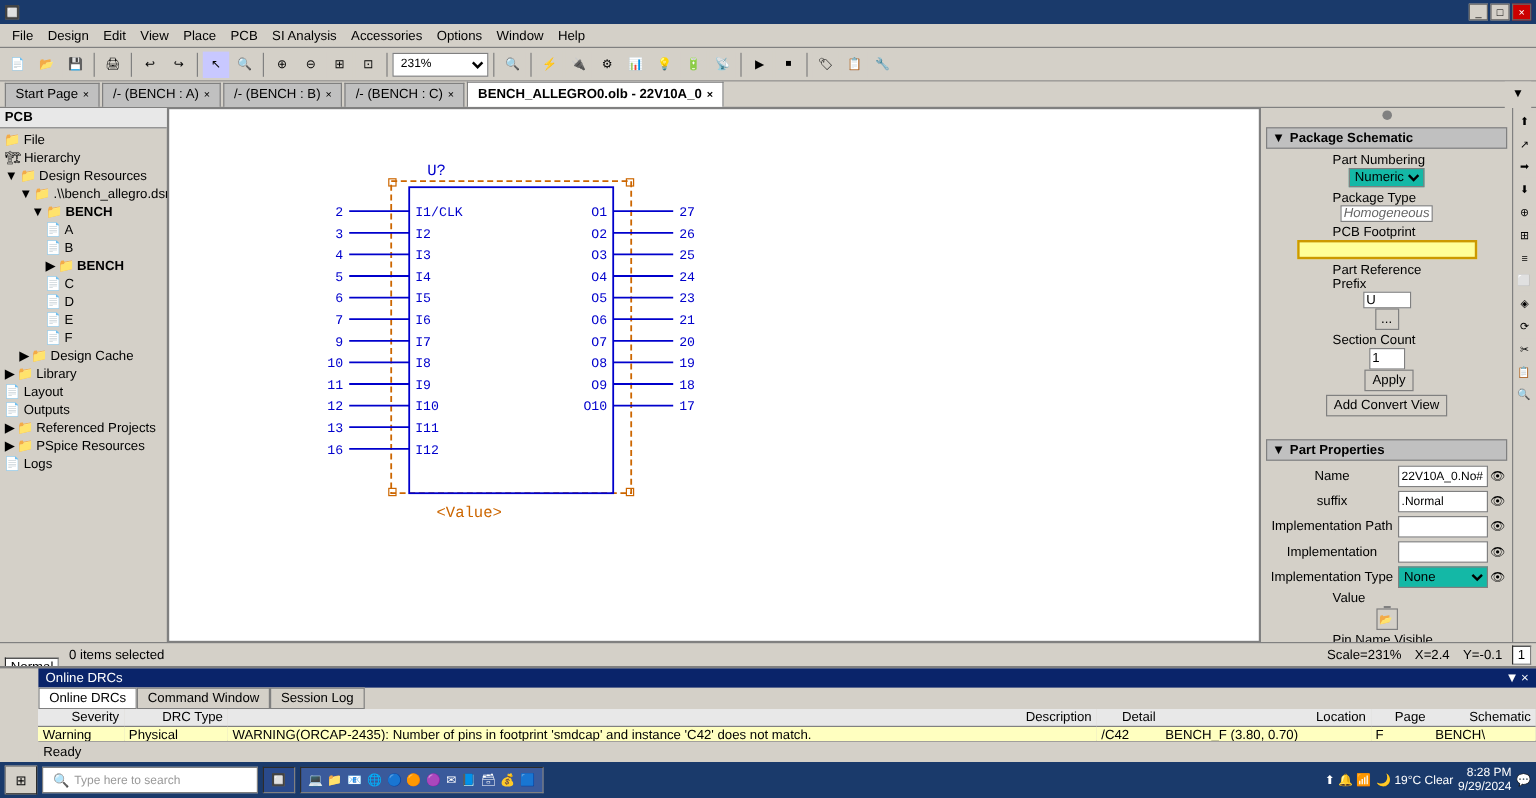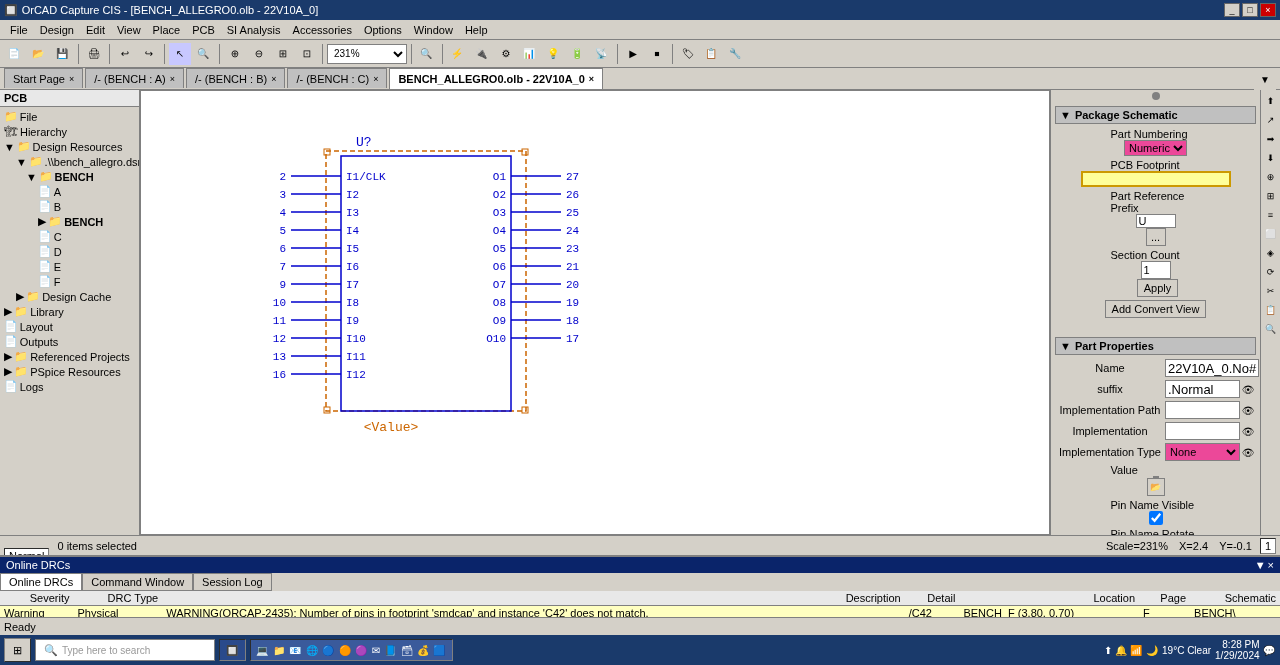--- a/index.html
+++ b/index.html
@@ -15,21 +15,21 @@
     .menu-bar { background: #d4d0c8; height: 20px; display: flex; align-items: center; padding: 0 4px; border-bottom: 1px solid #808080; }
     .menu-item { padding: 2px 6px; font-size: 11px; cursor: pointer; }
     
     
     .toolbar { background: #d4d0c8; height: 28px; display: flex; align-items: center; padding: 0 4px; border-bottom: 1px solid #808080; gap: 2px; }
     .tb-btn { width: 22px; height: 22px; background: #d4d0c8; border: 1px solid transparent; display: flex; align-items: center; justify-content: center; cursor: pointer; font-size: 10px; }
     .tb-sep { width: 1px; height: 20px; background: #808080; margin: 0 2px; }
     .tb-combo { height: 20px; background: white; border: 1px solid #808080; font-size: 10px; padding: 0 2px; width: 80px; }
     
     
-    .tab-bar { background: #d4d0c8; height: 22px; display: flex; align-items: flex-start; padding: 0 4px; border-bottom: 1px solid #808080; }
+    .tab-bar { background: #d4d0c8; height: 22px; display: flex; align-items: center; padding: 0 4px; border-bottom: 1px solid #808080; }
     .tab { height: 20px; padding: 0 8px; background: #c0c0c0; border: 1px solid #808080; border-bottom: none; display: flex; align-items: center; gap: 4px; font-size: 11px; cursor: pointer; margin-right: 2px; }
     .tab.active { background: white; height: 21px; }
     .tab-close { font-size: 9px; cursor: pointer; }
     
     
     .main-area { display: flex; flex: 1; overflow: hidden; }
     
     
     .left-panel { width: 140px; background: #d4d0c8; border-right: 1px solid #808080; display: flex; flex-direction: column; }
     .panel-title { background: #e8e8e8; padding: 2px 4px; font-size: 11px; font-weight: bold; border-bottom: 1px solid #808080; }
@@ -39,34 +39,34 @@
     
     .canvas-area { flex: 1; background: white; position: relative; overflow: hidden; border: 1px solid #808080; }
     
     
     .right-panel { width: 210px; background: #d4d0c8; border-left: 1px solid #808080; display: flex; flex-direction: column; overflow-y: auto; }
     .property-section { padding: 4px; }
     .property-section-header { background: #c0c0c0; padding: 2px 4px; font-size: 11px; font-weight: bold; border: 1px solid #808080; display: flex; align-items: center; gap: 4px; margin-bottom: 4px; }
     .prop-row { display: flex; align-items: center; margin-bottom: 3px; font-size: 11px; flex-direction: column; }
     .prop-label { width: 90px; flex-shrink: 0; }
     .prop-value { flex: 1; background: white; border: 1px solid #808080; height: 18px; padding: 0 2px; font-size: 11px; display: flex; align-items: center; }
-    .prop-select { flex: 1; height: 18px; font-size: 11px; border: 1px solid #808080; background: #ec4899; }
+    .prop-select { flex: 1; height: 18px; font-size: 11px; border: 1px solid #808080; background: #14b8a6; }
     .prop-btn { height: 18px; padding: 0 6px; background: #d4d0c8; border: 1px solid #808080; font-size: 11px; cursor: pointer; }
     .prop-input { flex: 1; height: 18px; border: 1px solid #808080; font-size: 11px; padding: 0 2px; }
     .prop-checkbox { width: 14px; height: 14px; }
     .section-divider { height: 1px; background: #808080; margin: 4px 0; }
     
     
     .status-bar { background: #d4d0c8; height: 20px; display: flex; align-items: center; padding: 0 4px; border-top: 1px solid #808080; gap: 8px; font-size: 11px; }
     .status-mode { background: white; border: 1px inset #808080; padding: 0 4px; height: 16px; display: flex; align-items: center; margin-top: 21px; }
     .status-info { flex: 1; }
     .status-scale { }
     
     
-    .drc-panel { height: 80px; background: #d4d0c8; border-top: 2px solid #808080; display: flex; flex-direction: column; }
+    .drc-panel { height: 80px; background: #d4d0c8; border-top: 2px solid #808080; display: flex; flex-direction: column; padding-left: 32px; }
     .drc-header { background: #0a246a; color: white; padding: 2px 6px; display: flex; align-items: center; justify-content: space-between; }
     .drc-tab { padding: 0 8px; font-size: 11px; cursor: pointer; background: #d4d0c8; border: 1px solid #808080; height: 18px; display: flex; align-items: center; }
     .drc-tab.active { background: white; }
     .drc-table { flex: 1; overflow: auto; }
     .drc-table table { width: 100%; border-collapse: collapse; font-size: 11px; }
     .drc-table th { background: #e8e8e8; border-bottom: 1px solid #808080; padding: 1px 4px; text-align: right; font-weight: normal; }
     .drc-table td { padding: 1px 4px; border-bottom: 1px solid #e0e0e0; }
     .drc-row-warning { background: #ffffc0; }
     
     
@@ -80,32 +80,31 @@
     .right-toolbar { width: 20px; background: #d4d0c8; border-left: 1px solid #808080; display: flex; flex-direction: column; align-items: center; padding: 2px 0; gap: 1px; }
     .rt-btn { width: 18px; height: 18px; background: #d4d0c8; border: 1px solid transparent; display: flex; align-items: center; justify-content: center; font-size: 9px; cursor: pointer; }
     
     
     svg text { font-family: 'Courier New', monospace; }
 
     .icon-eye { font-size: 10px; cursor: pointer; }
 
     .row-with-eye { display: flex; align-items: center; margin-bottom: 3px; font-size: 11px; }
     .row-with-eye .prop-label { width: 110px; text-align: center; }
-    .row-with-eye .prop-input-area { flex: 1; background: white; border: 1px solid #808080; height: 18px; padding: 0 2px; font-size: 13px; display: flex; align-items: center; }
+    .row-with-eye .prop-input-area { flex: 1; background: white; border: 1px solid #808080; height: 18px; padding: 0 2px; font-size: 10px; display: flex; align-items: center; }
     .row-with-eye .eye-icon { width: 16px; text-align: center; }
     
     .prop-row-full { display: flex; align-items: center; margin-bottom: 3px; font-size: 11px; justify-content: center; }
   </style>
 </head>
 <body>
 
 <div class="title-bar">
   <div class="title-bar-left">
     <span>🔲</span>
-    <span>OrCAD Capture CIS - [BENCH_ALLEGRO0.olb - 22V10A_0]</span>
   </div>
   <div class="title-bar-controls">
     <div class="title-btn">_</div>
     <div class="title-btn">□</div>
     <div class="title-btn" style="background:#c00;color:white;">×</div>
   </div>
 </div>
 
 <div class="menu-bar">
   <span class="menu-item">File</span>
@@ -396,20 +395,26 @@
         <span>Package Schematic</span>
       </div>
 
       <div class="prop-row">
         <span class="prop-label">Part Numbering</span>
         <select class="prop-select">
           <option>Numeric</option>
         </select>
       </div>
 
+      <div class="prop-row">
+        <span class="prop-label">Package Type</span>
+        <div class="prop-value">
+          <span style="color:#666;font-style:italic;">Homogeneous</span>
+        </div>
+      </div>
 
       <div class="prop-row">
         <span class="prop-label">PCB Footprint</span>
         <input class="prop-input" style="background: rgb(255, 255, 153); border: 2px solid rgb(204, 153, 0);" value="">
       </div>
 
       <div class="prop-row">
         <span class="prop-label">Part Reference Prefix</span>
         <input class="prop-input" style="flex: 1 1 0%; width: 40px;" value="U">
         <div style="width:20px;height:18px;background:#d4d0c8;border:1px solid #808080;display:flex;align-items:center;justify-content:center;cursor:pointer;">...</div>
@@ -596,17 +601,17 @@
     </div>
   </div>
   <div class="taskbar-tray">
     <span>⬆ 🔔 📶</span>
     <span>
       <span>🌙</span>
       <span>19°C Clear</span>
     </span>
     <div style="display:flex;flex-direction:column;align-items:flex-end;">
       <span>8:28 PM</span>
-      <span>1/29/2024</span>
+      <span>9/29/2024</span>
     </div>
     <span>💬</span>
   </div>
 </div>
 
 </body></html>

